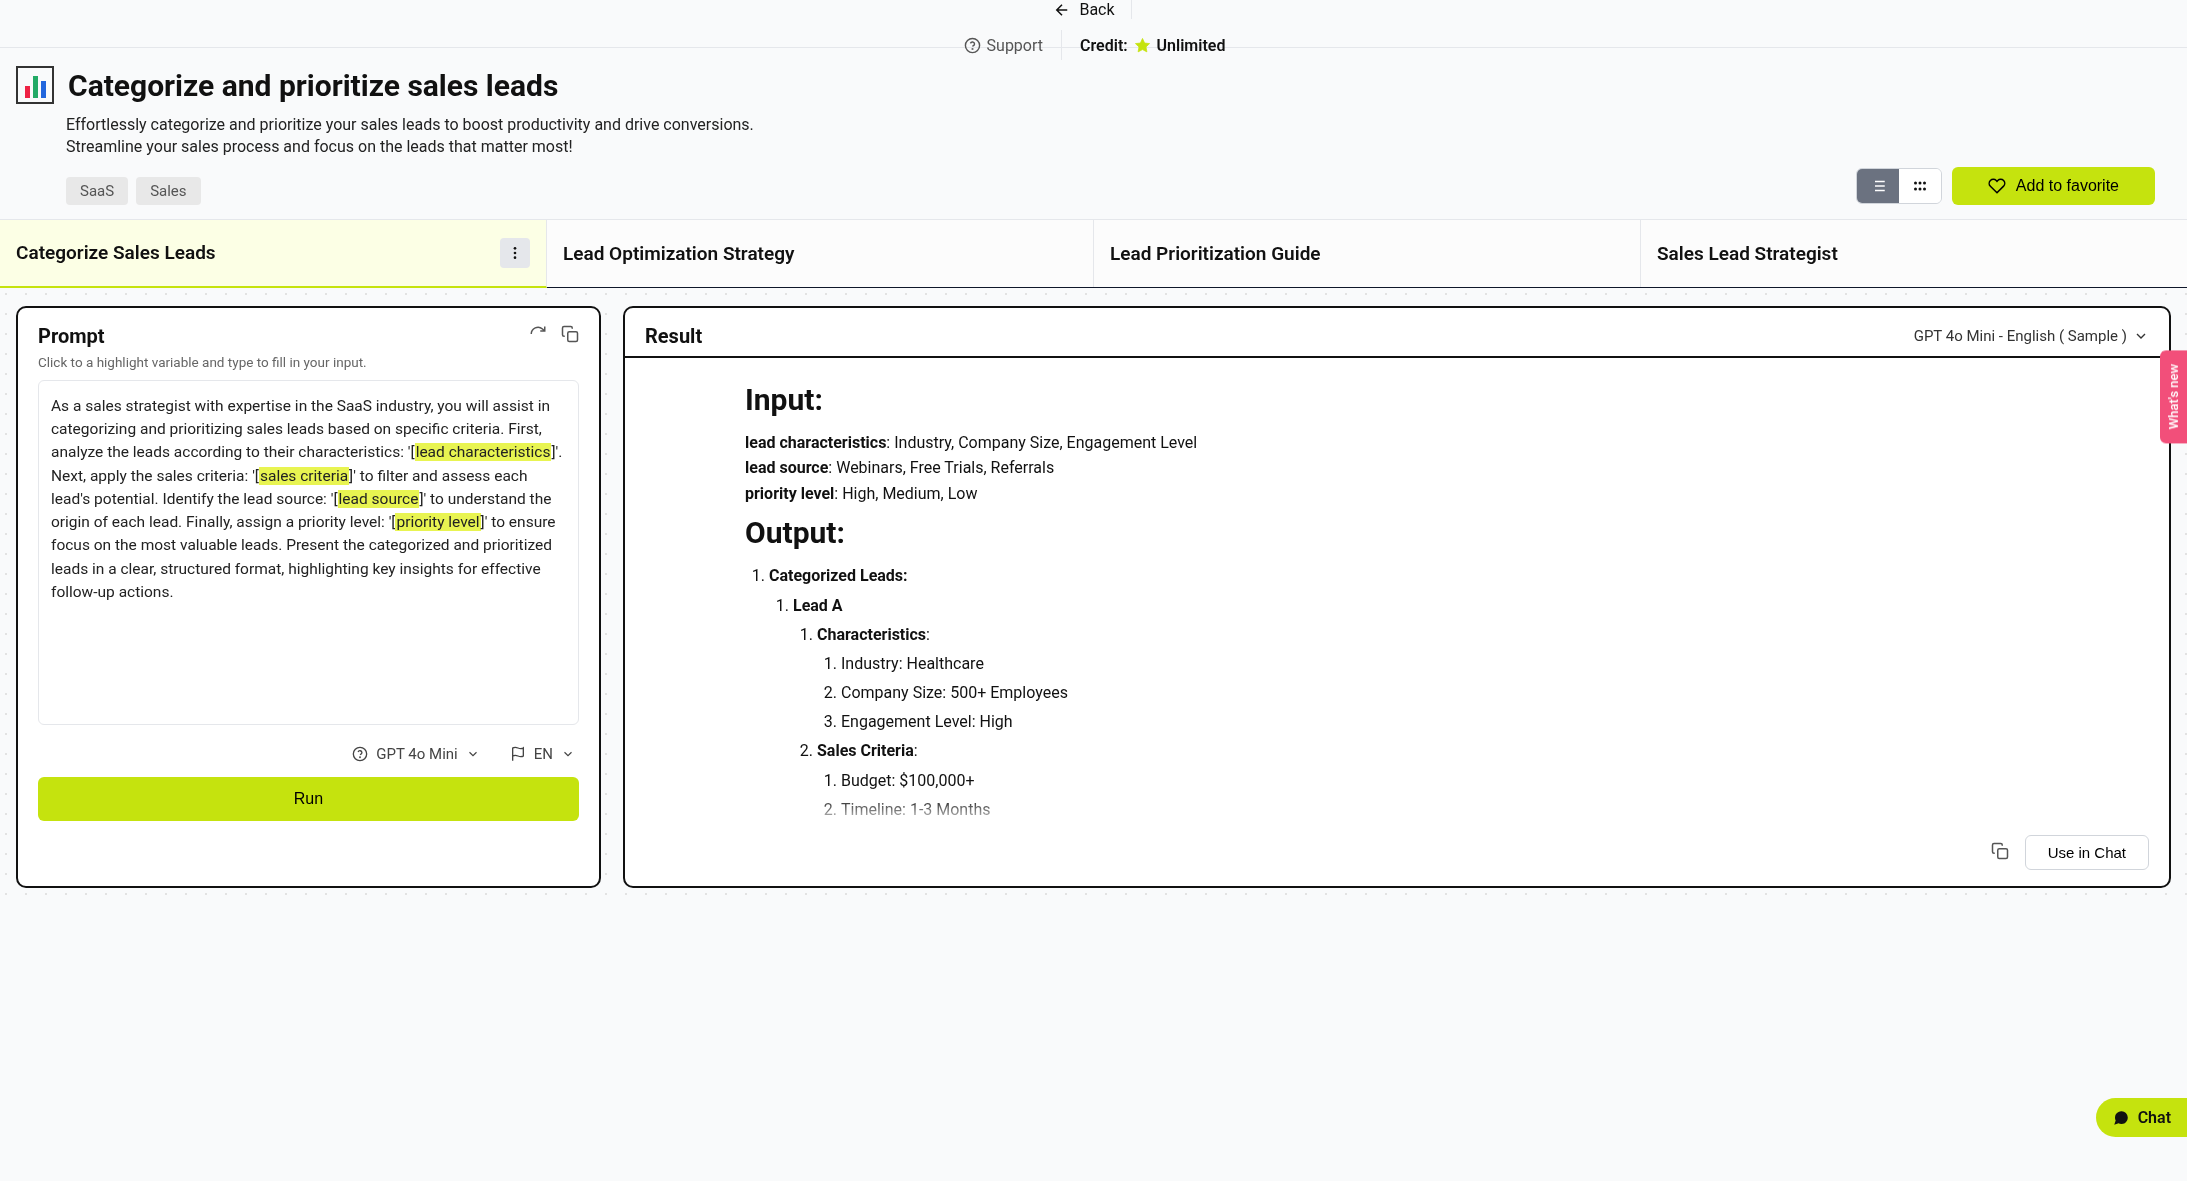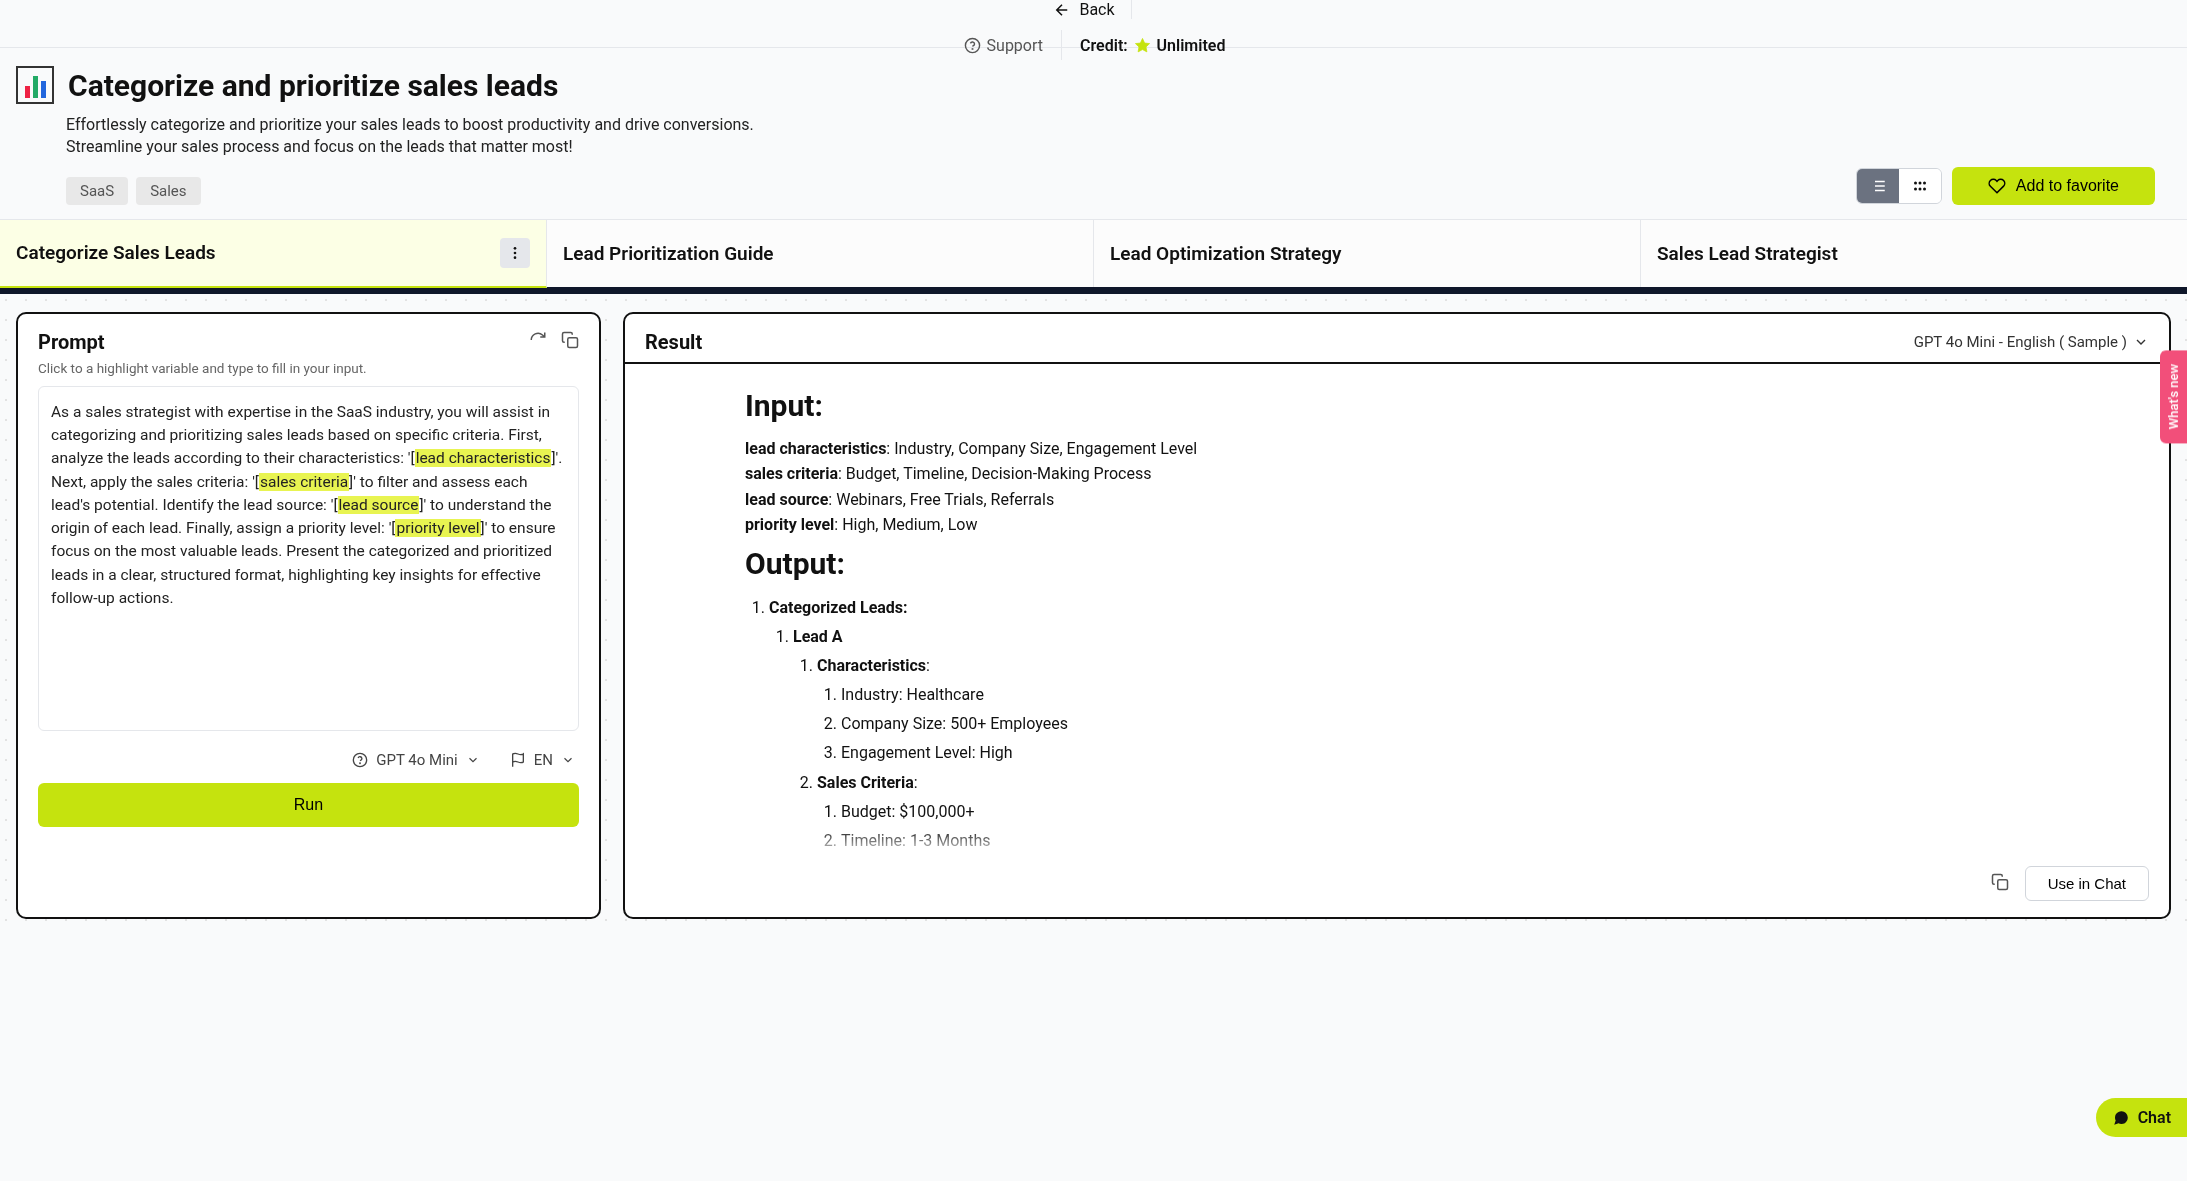--- a/index.html
+++ b/index.html
@@ -23,21 +23,21 @@
     .page-desc { margin: 10px 0 8px 50px; max-width: 760px; font-size: 16px; line-height: 1.4; color: #222; }
     .header-bottom { display: flex; justify-content: space-between; align-items: flex-end; padding-left: 50px; }
     .tags { display: flex; gap: 8px; }
     .tag { background: #e8e8e8; color: #555; padding: 5px 14px; border-radius: 4px; font-size: 15px; }
     .header-actions { display: flex; align-items: center; gap: 10px; padding-right: 16px; }
     .view-toggle { display: flex; border: 1px solid #d1d5db; border-radius: 6px; overflow: hidden; }
     .view-btn { padding: 8px 12px; background: #fff; display: flex; align-items: center; justify-content: center; }
     .view-btn.active { background: #6b7280; color: #fff; }
     .fav-btn { background: #c5e30e; border: none; padding: 10px 36px; border-radius: 6px; font-size: 16px; font-weight: 500; display: flex; align-items: center; gap: 10px; cursor: pointer; }
     
-    .tabs { display: flex; border-top: 1px solid #e5e7eb; border-bottom: 7px solid #0f172a; background: #fcfcfc; }
+    .tabs { display: flex; border-top: 1px solid #e5e7eb; border-bottom: 1px solid #0f172a; background: #fcfcfc; }
     .tab { flex: 1; padding: 18px 16px; border-right: 1px solid #e5e7eb; display: flex; align-items: center; justify-content: space-between; font-size: 19px; font-weight: 600; cursor: pointer; }
     .tab.active { background: #fcffe5; border-bottom: 2px solid #c5e30e; margin-bottom: -1px; }
     .tab-menu { width: 30px; height: 30px; background: #e5e7eb; border-radius: 4px; display: flex; align-items: center; justify-content: center; font-size: 18px; font-weight: bold; }
     
     .content { display: flex; gap: 22px; padding: 18px 16px; background-image: radial-gradient(#e2e2e2 1px, transparent 1px); background-size: 20px 20px; background-position: -4px -4px; }
     
     .panel { background: #fff; border: 2px solid #111; border-radius: 10px; padding: 16px 20px; display: flex; flex-direction: column; }
     .panel.prompt { width: 585px; }
     .panel.result { flex: 1; display: flex; flex-direction: column;}
     
@@ -161,24 +161,24 @@
     <span>Categorize Sales Leads</span>
     <span class="tab-menu">
       <svg width="16" height="16" viewBox="0 0 24 24" fill="currentColor">
           <circle cx="12" cy="5" r="2"></circle>
           <circle cx="12" cy="12" r="2"></circle>
           <circle cx="12" cy="19" r="2"></circle>
         </svg>
     </span>
   </div>
   <div class="tab">
+    <span>Lead Optimization Strategy</span>
+  </div>
+  <div class="tab">
     <span>Lead Prioritization Guide</span>
-  </div>
-  <div class="tab">
-    <span>Lead Optimization Strategy</span>
   </div>
   <div class="tab" style="border-right:none;">
     <span>Sales Lead Strategist</span>
   </div>
 </div>
 
 <div class="content">
 
   <div class="panel prompt">
     <div class="panel-header">
@@ -230,21 +230,20 @@
       <div class="result-model">
         <span>GPT 4o Mini - English ( Sample )</span>
         <svg width="16" height="16" viewBox="0 0 24 24" fill="none" stroke="currentColor" stroke-width="2">
             <polyline points="6 9 12 15 18 9"></polyline>
           </svg>
       </div>
     </div>
     <div class="result-body">
       <h2>Input:</h2>
       <div class="kv"><b>lead characteristics</b><span>: Industry, Company Size, Engagement Level</span></div>
-      <div class="kv"><b>sales criteria</b><span>: Budget, Timeline, Decision-Making Process</span></div>
       <div class="kv"><b>lead source</b><span>: Webinars, Free Trials, Referrals</span></div>
       <div class="kv"><b>priority level</b><span>: High, Medium, Low</span></div>
       <h2 class="output-heading">Output:</h2>
       <ol>
         <li><b>Categorized Leads:</b>
           <ol>
             <li><b>Lead A</b>
               <ol>
                 <li><b>Characteristics</b>:
                   <ol>

